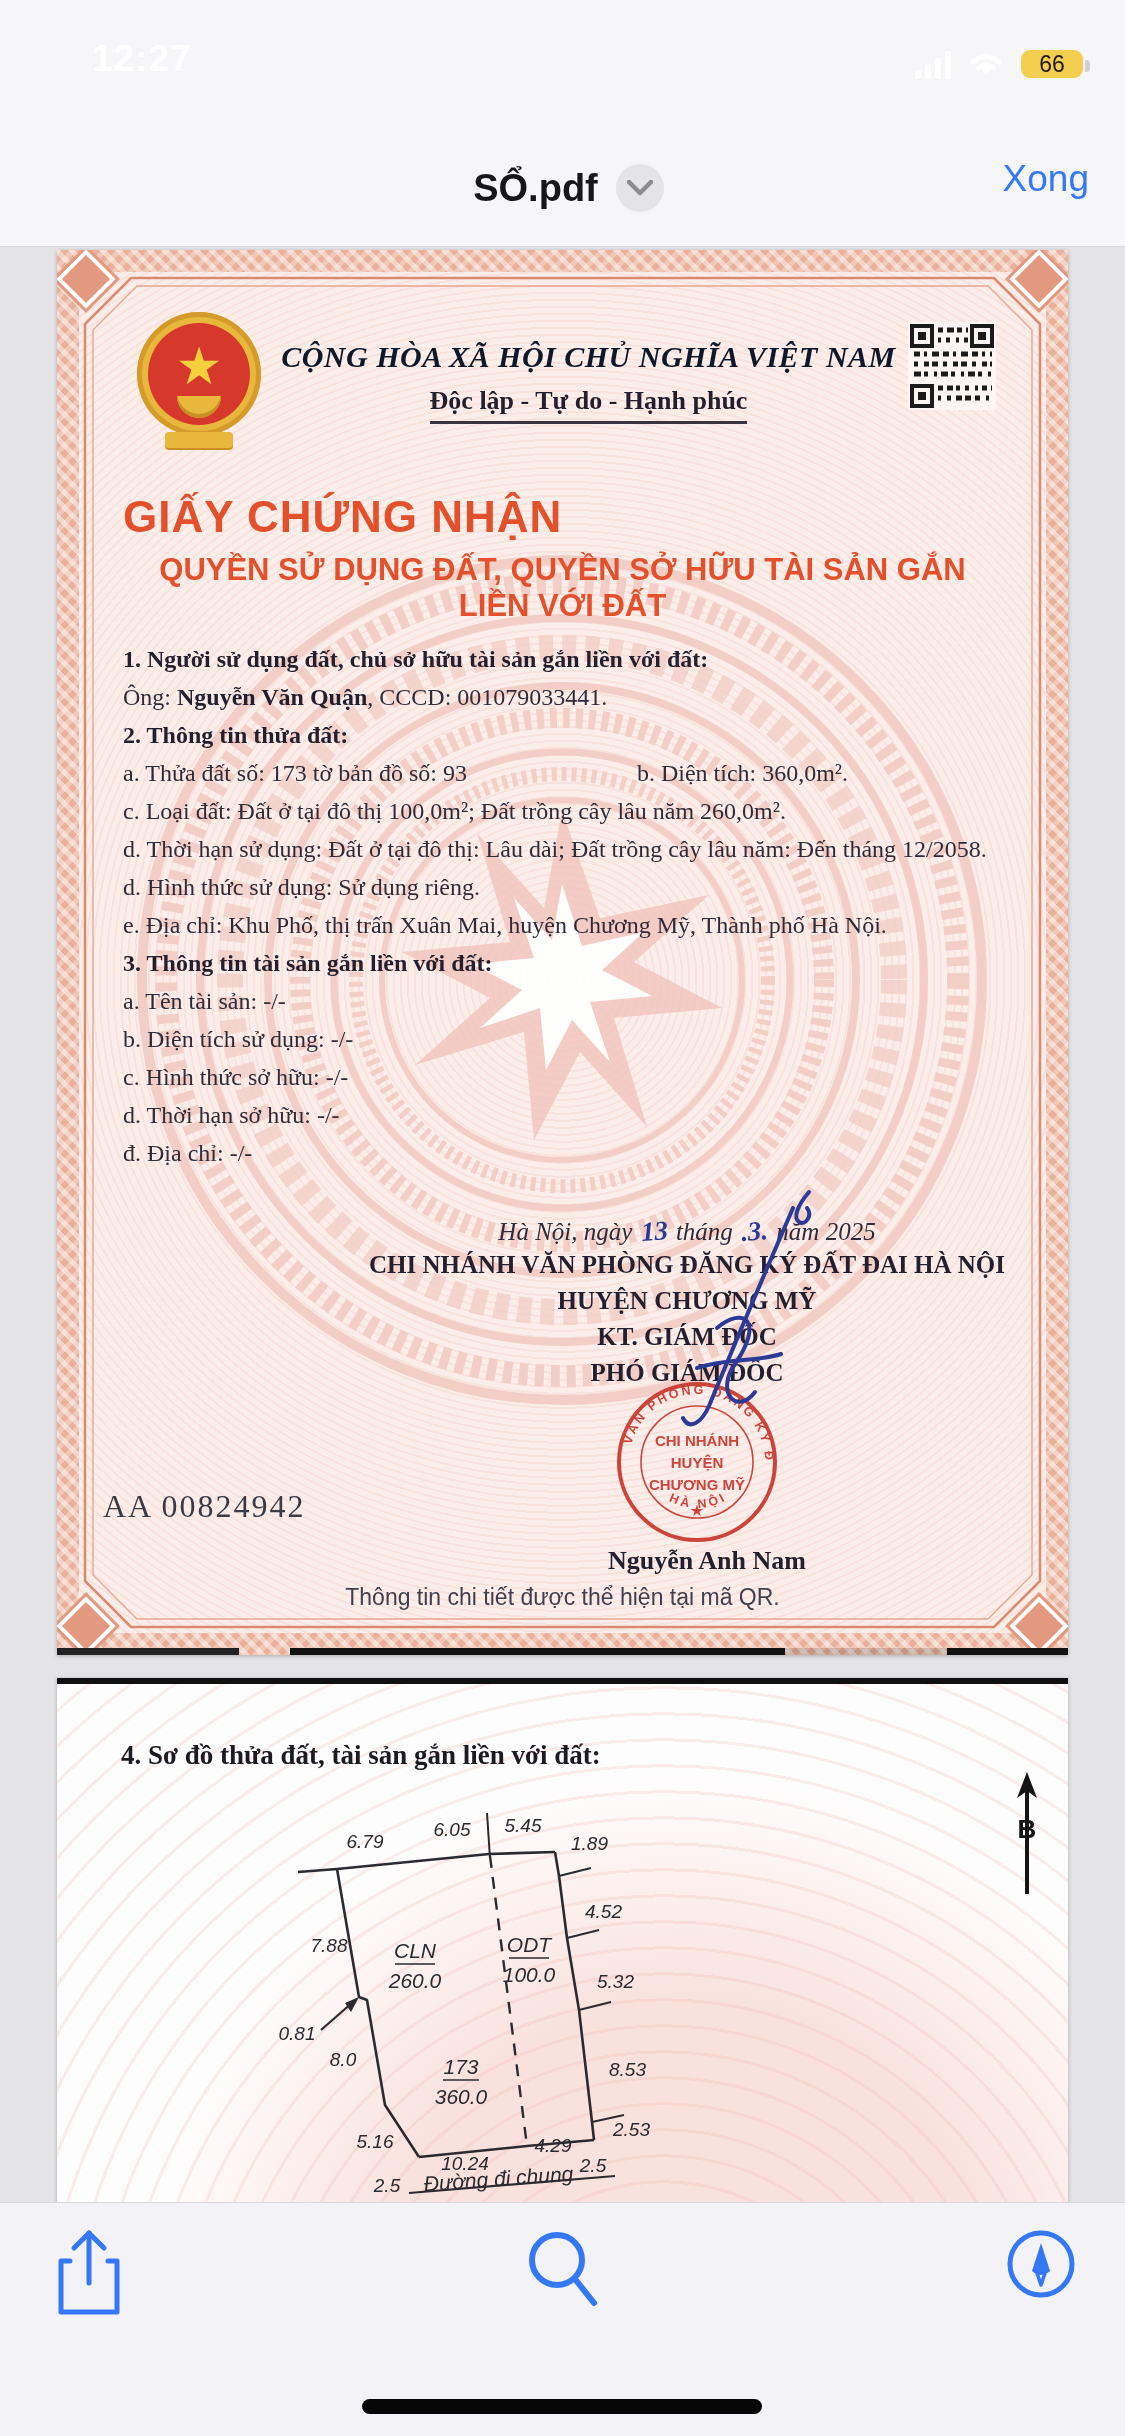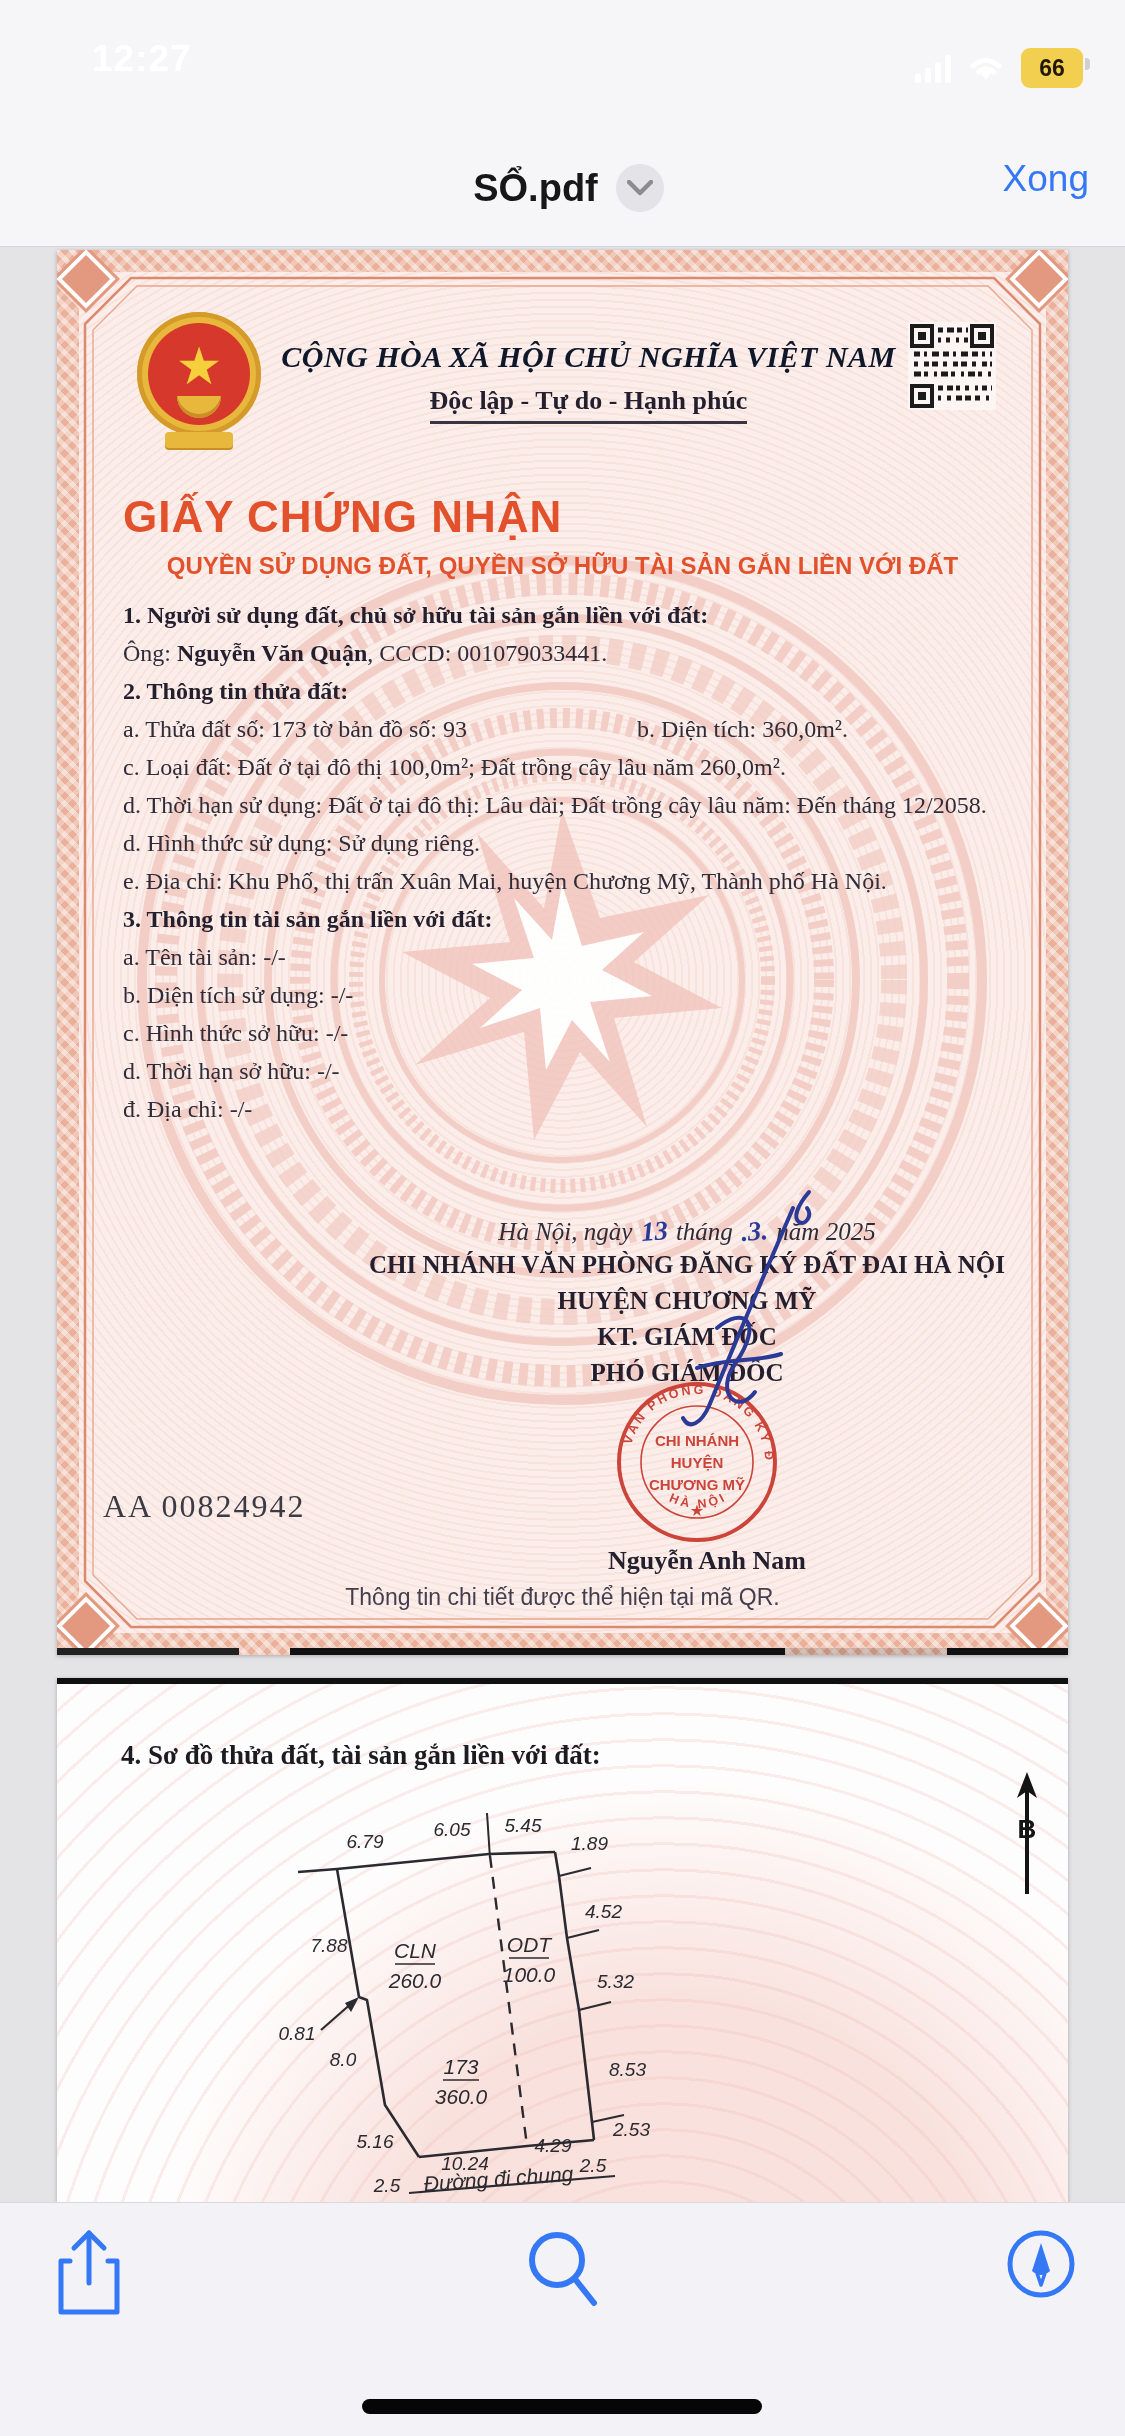--- a/index.html
+++ b/index.html
@@ -5,23 +5,23 @@
   html,body{margin:0;padding:0;}
   body{width:1125px;height:2436px;position:relative;overflow:hidden;
        font-family:"Liberation Sans",sans-serif;background:#e4e4e7;}
 
   
   #status-bar{position:absolute;left:0;top:0;width:1125px;height:130px;background:#f6f6f8;z-index:30;}
   #status-time{position:absolute;left:92px;top:38px;color:#ffffff;font-size:37px;font-weight:700;letter-spacing:1px;}
   #status-right{position:absolute;right:42px;top:48px;display:flex;align-items:center;gap:14px;}
   .sig-bars{display:flex;align-items:flex-end;gap:4px;height:30px;}
   .sig-bars i{display:block;width:6px;background:#ffffff;border-radius:2px;}
-  .battery{position:relative;width:62px;height:40px;background:#f2cf4e;border-radius:9px;
+  .battery{position:relative;width:62px;height:28px;background:#f2cf4e;border-radius:9px;
            display:flex;align-items:center;justify-content:center;
-           color:#20180a;font-size:23px;font-weight:700;}
+           color:#20180a;font-size:23px;font-weight:400;}
   .battery:after{content:"";position:absolute;right:-7px;top:10px;width:5px;height:12px;
            background:#cfcfd4;border-radius:0 4px 4px 0;}
 
   
   #nav-bar{position:absolute;left:0;top:130px;width:1125px;height:116px;background:#f6f6f8;
            border-bottom:1px solid #d8d8dc;z-index:30;}
   #nav-title-wrap{position:absolute;left:6px;top:0;width:100%;height:100%;
            display:flex;align-items:center;justify-content:center;gap:18px;}
   #nav-title{font-size:38px;font-weight:700;color:#17171a;}
   #nav-chevron{width:48px;height:48px;border-radius:50%;background:#e3e3e8;
@@ -67,21 +67,21 @@
       border-radius:4px;box-shadow:0 2px 0 #c98f25;}
   #header-center{flex:1;text-align:center;padding-top:28px;}
   #country-line{font-size:30px;font-weight:700;letter-spacing:.5px;color:#0f172a;font-style:italic;}
   #motto-line{display:inline-block;margin-top:12px;font-size:26px;font-weight:700;color:#241f2e;
       padding-bottom:5px;border-bottom:3px solid #3a3442;}
   #qr{flex:0 0 88px;width:88px;height:88px;margin:10px 6px 0 0;background:#fdf5f3;}
 
   #cert-title{text-align:left;margin-top:30px;font-family:"Liberation Sans",sans-serif;
       font-size:44px;font-weight:700;color:#e2512b;letter-spacing:1px;}
   #cert-subtitle{text-align:center;margin-top:10px;font-family:"Liberation Sans",sans-serif;
-      font-size:24px;font-weight:700;color:#e2512b;}
+      font-size:31px;font-weight:700;color:#e2512b;}
 
   #cert-body{margin-top:16px;font-size:24px;line-height:38px;}
   #cert-body .hd{font-weight:700;color:#241f2e;}
   .row-split{display:flex;}
   .row-split .cell-b{margin-left:170px;}
 
   #sign-block{position:absolute;left:300px;top:966px;width:660px;text-align:center;z-index:2;
       font-family:"Liberation Serif",serif;color:#241f2e;}
   #date-line{font-style:italic;font-size:25px;color:#2f2b38;}
   .hand{font-family:"Liberation Serif",serif;color:#2b3a96;font-weight:700;font-style:italic;font-size:27px;

